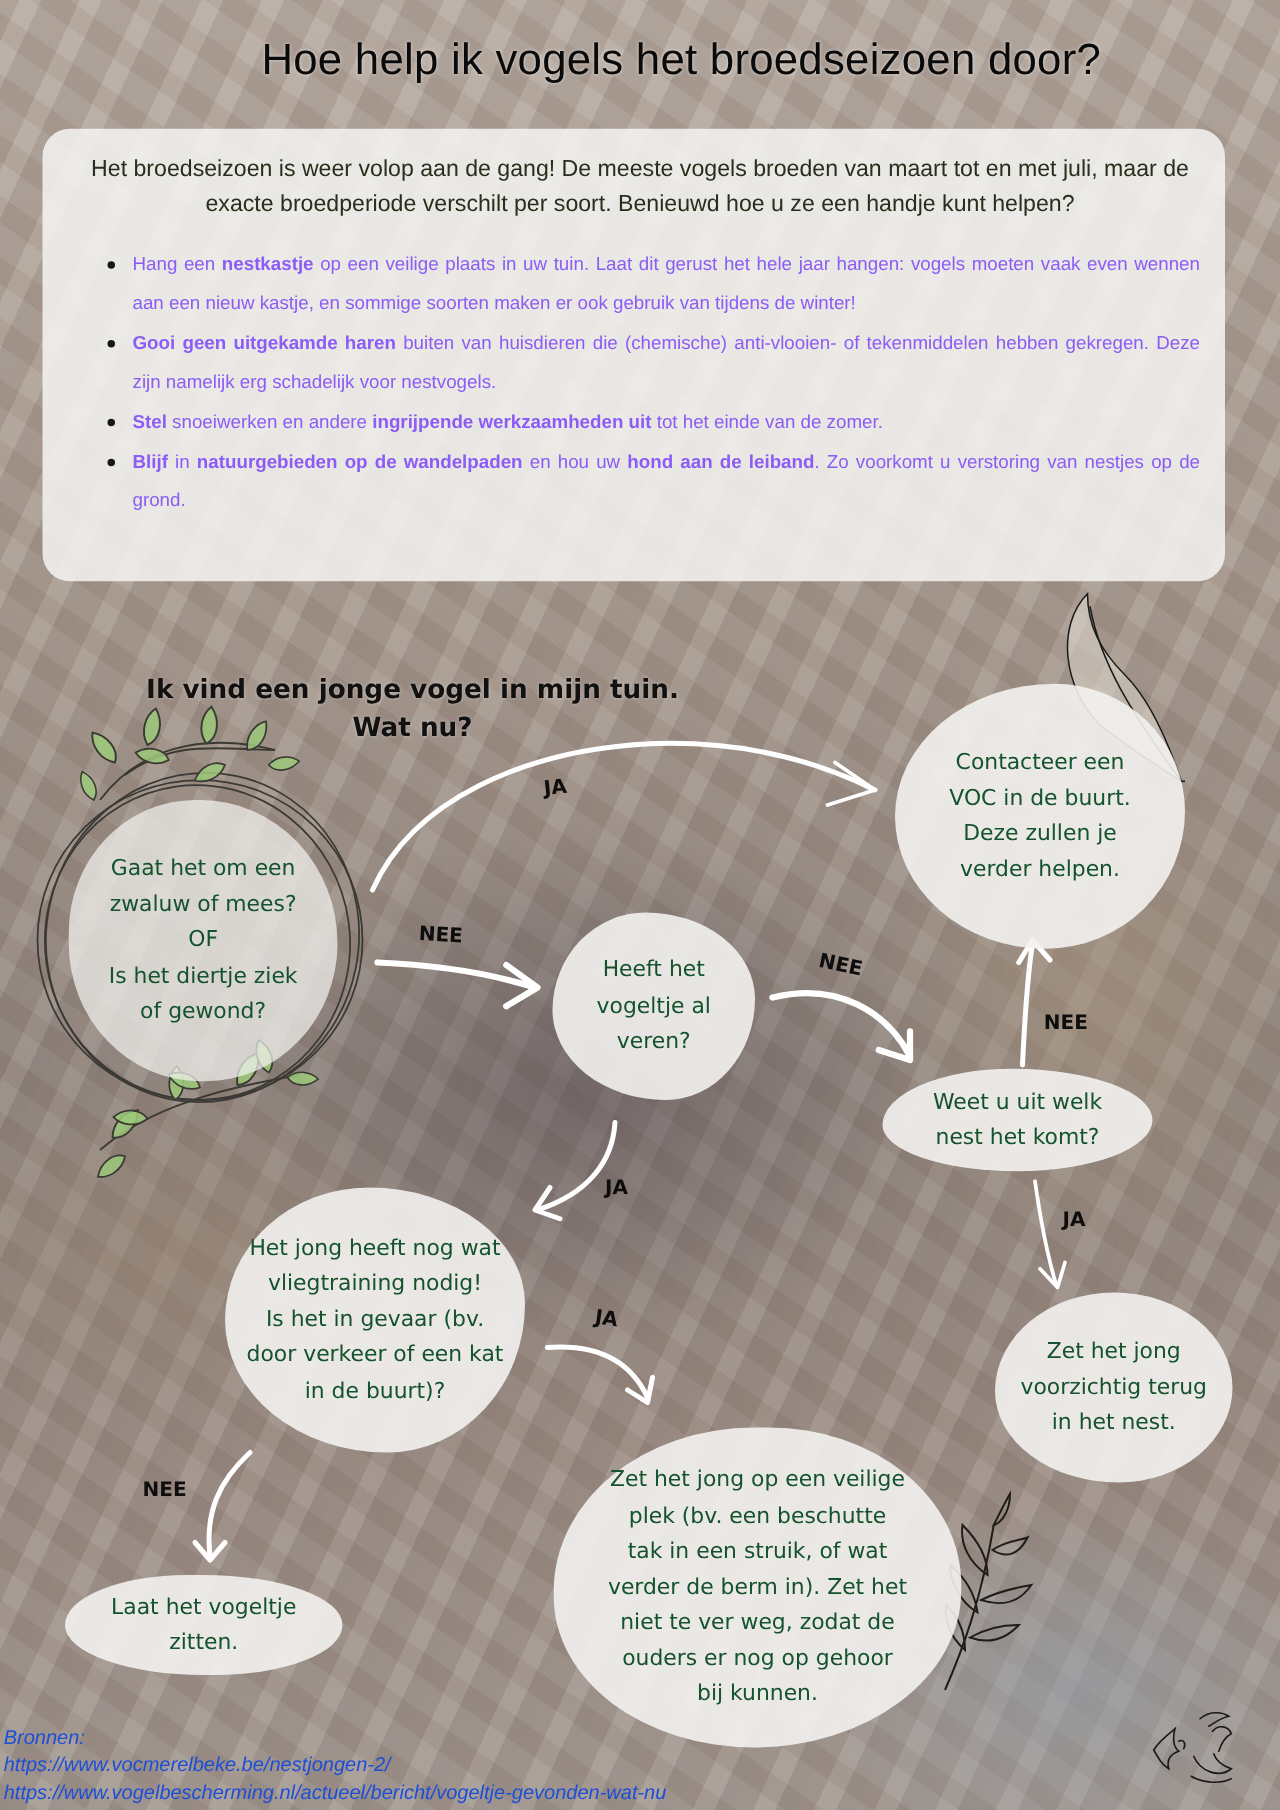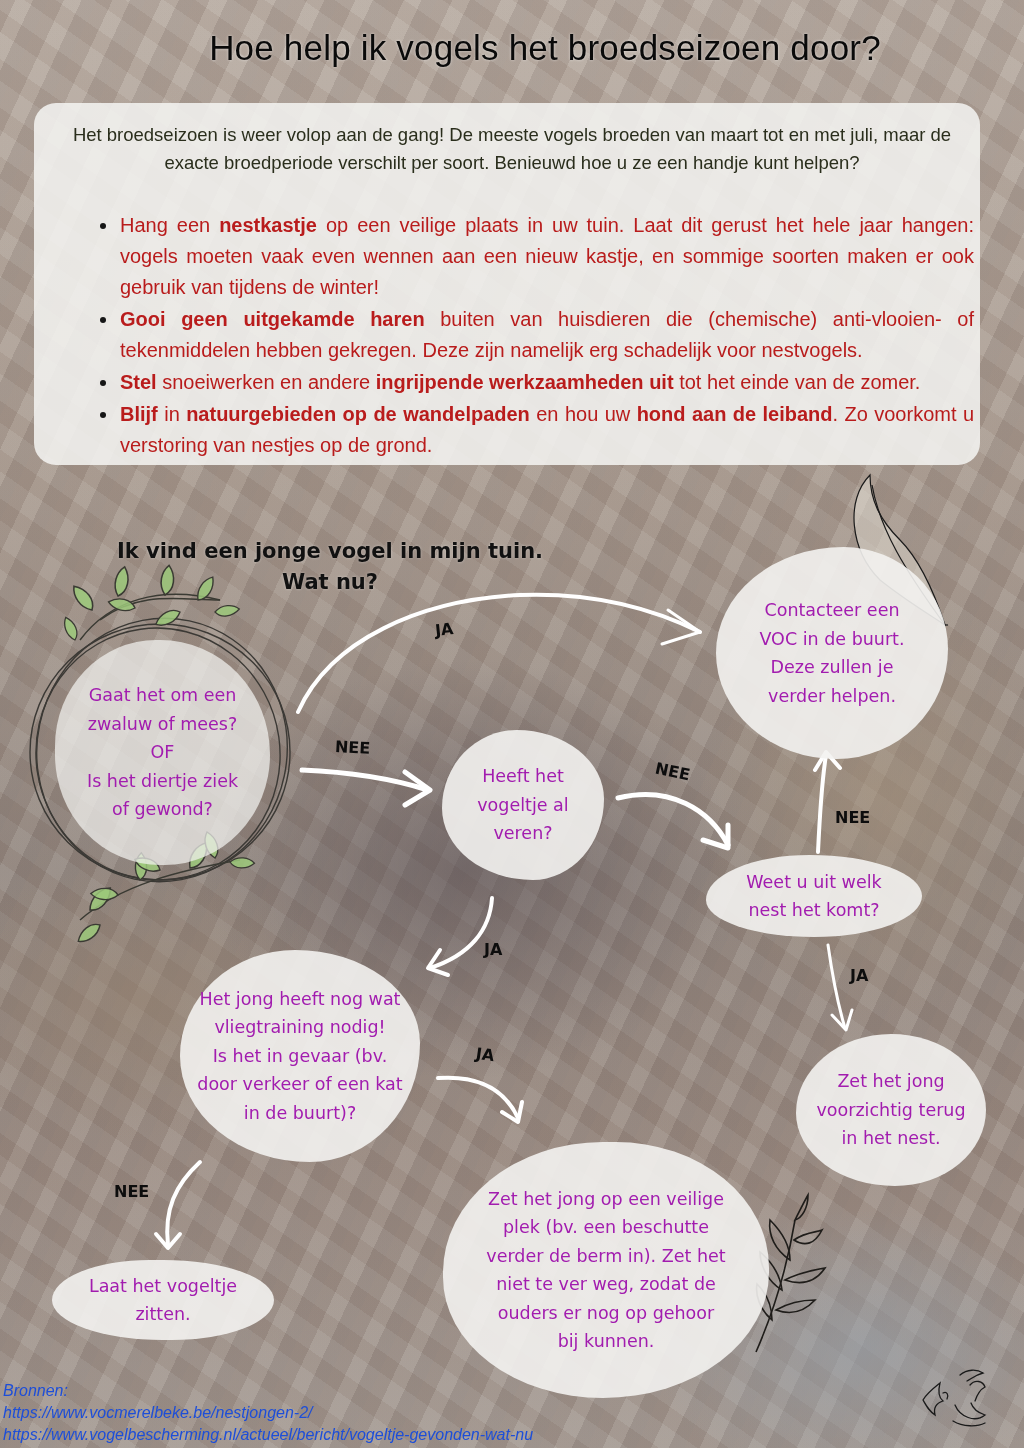--- a/index.html
+++ b/index.html
@@ -25,41 +25,41 @@
   .intro-panel {
     position:absolute; left:34px; top:103px; width:946px; height:362px;
     background:rgba(245,244,242,0.86); border-radius:22px;
   }
   .intro-text {
     position:absolute; left:52px; top:121px; width:920px; text-align:center;
     font-family:"Liberation Sans", sans-serif; font-size:18.5px; line-height:28px;
     color:#2a2e1c;
   }
   .bullets {
-    position:absolute; left:84px; top:196px; width:876px; margin:14px; padding:0;
+    position:absolute; left:84px; top:196px; width:876px; margin:0; padding:0;
     list-style:none;
-    font-family:"Liberation Sans", sans-serif; font-size:20px; line-height:31px;
-    color:#b91c1c; text-align:justify;
+    font-family:"Liberation Sans", sans-serif; font-size:15px; line-height:31px;
+    color:#8b5cf6; text-align:justify;
   }
   .bullets li { position:relative; padding-left:22px; margin-bottom:1px; }
   .bullets li::before {
     content:""; position:absolute; left:2px; top:13px; width:6px; height:6px;
     border-radius:50%; background:#161616;
   }
   .bullets b { font-weight:bold; }
   .section-title {
     position:absolute; left:80px; top:496px; width:500px; text-align:center;
     font-size:21px; font-weight:bold; line-height:31px; color:#111;
     text-shadow:0 0 3px rgba(255,255,255,0.4);
     margin-top:40px;
   }
   .bubble {
     position:absolute; background:rgba(243,242,240,0.9);
     display:flex; align-items:center; justify-content:center; text-align:center;
-    font-size:17.5px; line-height:28.5px; color:#a21caf; box-sizing:border-box;
+    font-size:17.5px; line-height:28.5px; color:#14532d; box-sizing:border-box;
   }
   .lbl {
     position:absolute; font-size:16px; font-weight:bold; color:#0d0d0d;
   }
   .arrows { position:absolute; left:0; top:0; width:1024px; height:1448px; pointer-events:none; }
   .sources {
     position:absolute; left:3px; top:1380px;
     font-family:"Liberation Sans", sans-serif; font-size:16px; line-height:22px; color:#1d4ed8;font-style:italic;
   }
   .sources div { white-space:nowrap; }
@@ -224,20 +224,21 @@
     <div>Zet het jong</div>
     <div>voorzichtig terug</div>
     <div>in het nest.</div>
   </div>
 </div>
 
 <div class="bubble" style="left:443px; top:1142px; width:326px; height:256px; border-radius:50% 48% 52% 50% / 52% 50% 50% 48%;">
   <div>
     <div>Zet het jong op een veilige</div>
     <div>plek (bv. een beschutte</div>
+    <div>tak in een struik, of wat</div>
     <div>verder de berm in). Zet het</div>
     <div>niet te ver weg, zodat de</div>
     <div>ouders er nog op gehoor</div>
     <div>bij kunnen.</div>
   </div>
 </div>
 
 <div class="bubble" style="left:52px; top:1260px; width:222px; height:80px; border-radius:44% 50% 46% 50% / 50% 50% 50% 50%;">
   <div>
     <div>Laat het vogeltje</div>

